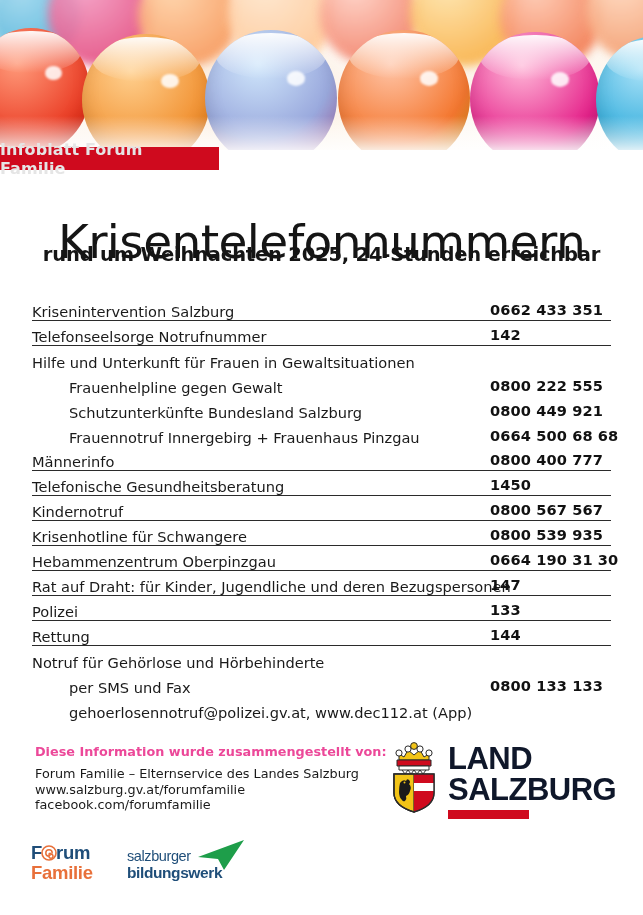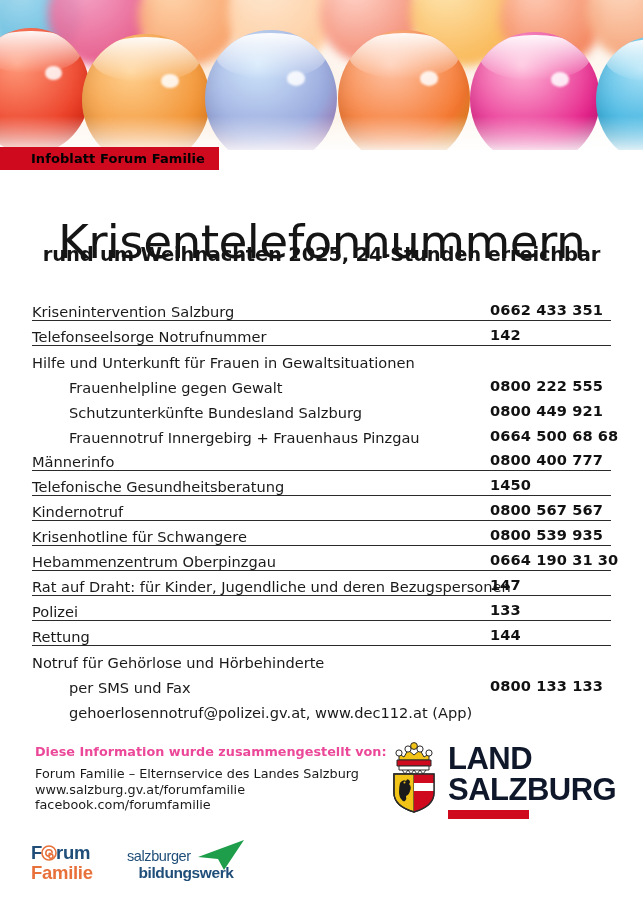--- a/index.html
+++ b/index.html
@@ -67,22 +67,22 @@
     left: 0; bottom: 0; width: 100%; height: 34px;
     background: linear-gradient(180deg, rgba(255,255,255,.0), rgba(255,255,255,.85));
   }
 
   
   #infoblatt-banner {
     position: absolute;
     left: 0; top: 147px;
     width: 219px; height: 23px;
     background: #cf0a1e;
-    color: #000000;
-    font-size: 13px;
+    color: #e5e5e5;
+    font-size: 16px;
     font-weight: bold;
     letter-spacing: .1px;
     display: flex;
     align-items: center;
     justify-content: flex-end;
     padding-right: 14px;
   }
 
   
   #page-title {
@@ -216,21 +216,20 @@
     color: #1f4e79;
     letter-spacing: -.4px;
     line-height: 16px;
   }
   #bw-bildungswerk {
     font-size: 15.5px;
     font-weight: bold;
     color: #1f4e79;
     letter-spacing: -.4px;
     line-height: 17px;
-    text-align: center;
   }
   #bw-arrow {
     position: absolute;
     left: 57px; top: -9px;
   }
 </style>
 </head>
 <body>
 
 <div id="header-photo">

